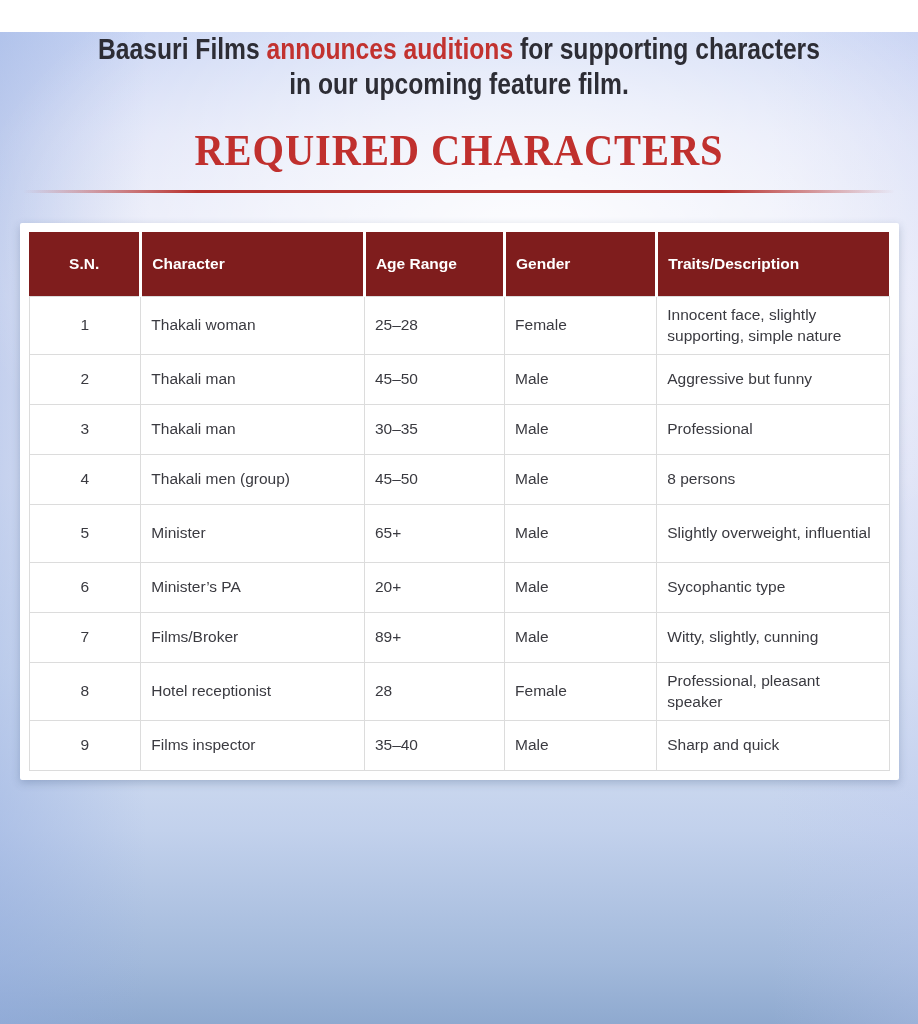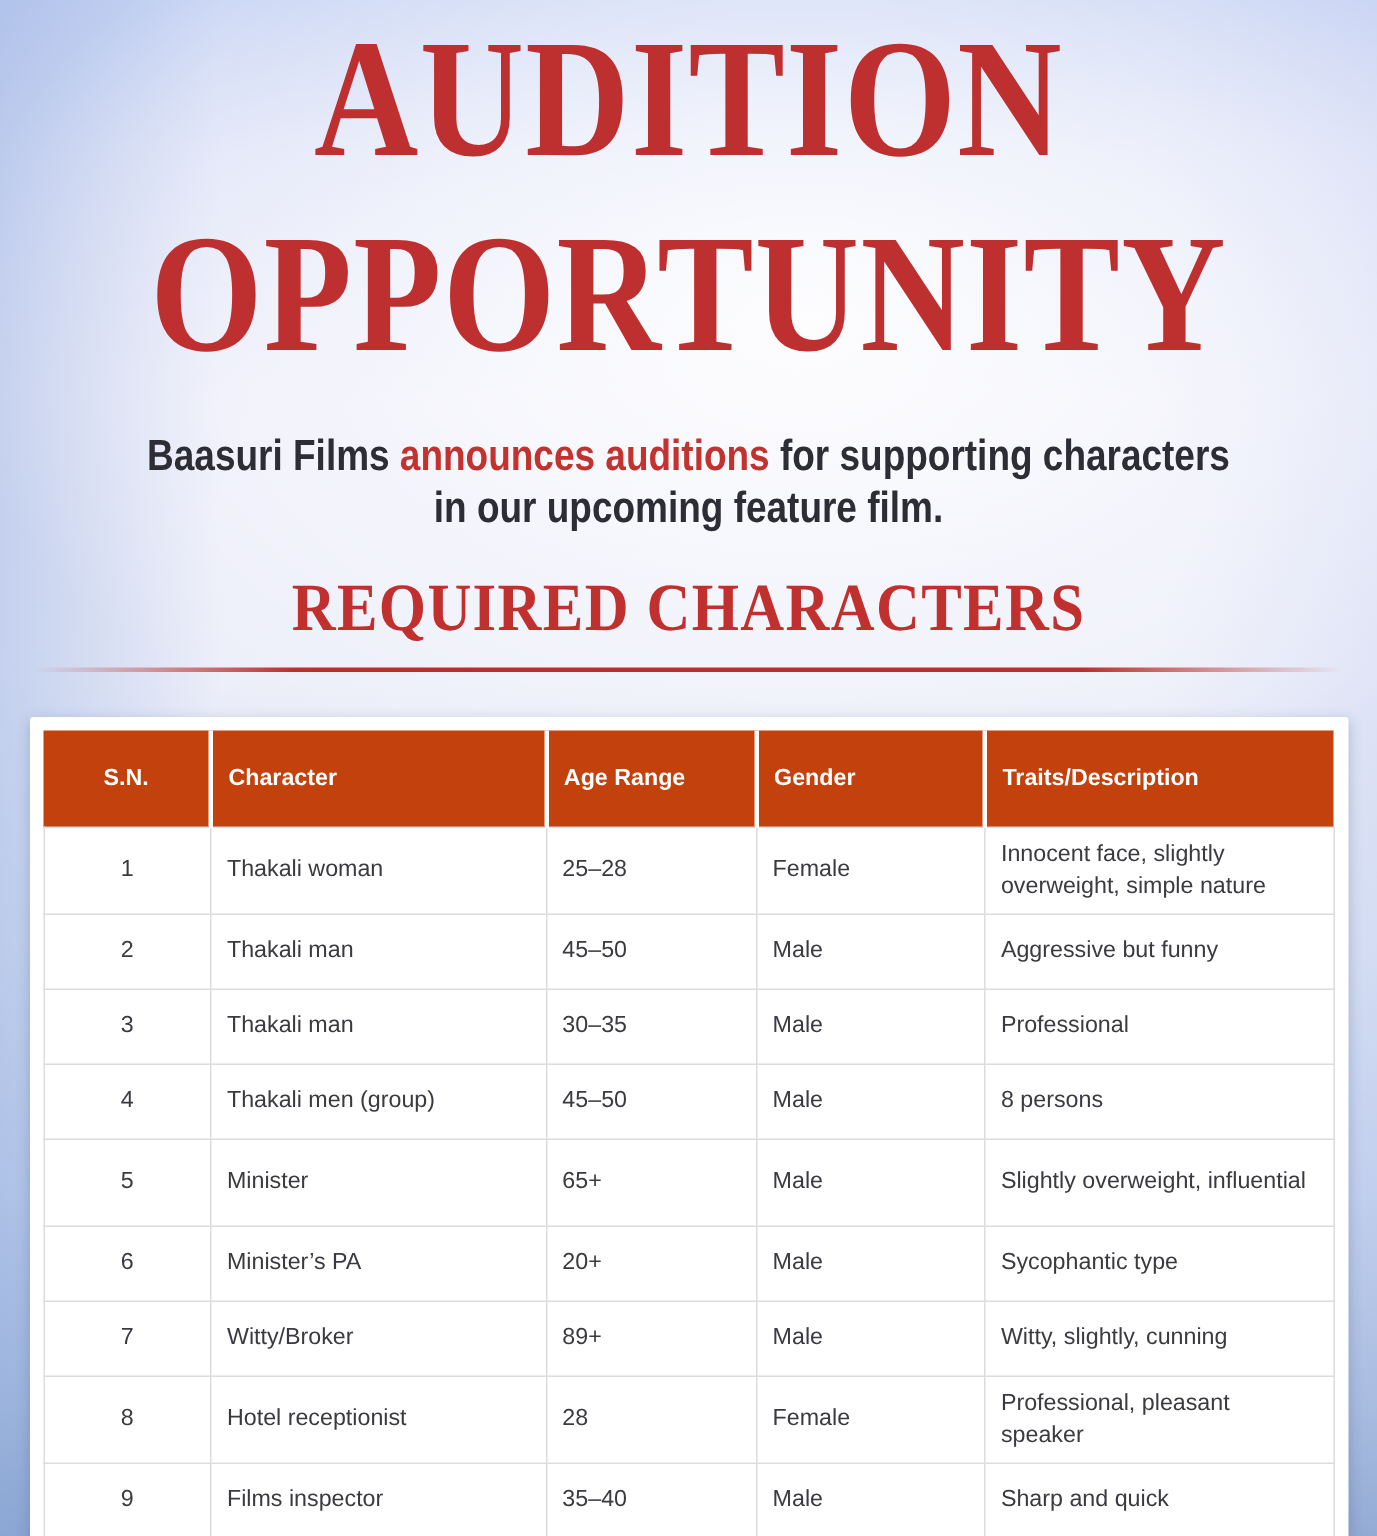--- a/index.html
+++ b/index.html
@@ -82,21 +82,21 @@
     box-shadow: 0 3px 9px rgba(55, 78, 120, 0.28);
   }
   table.characters {
     width: 100%;
     border-collapse: collapse;
     table-layout: fixed;
     font-size: 15.5px;
     color: #3a3a40;
   }
   table.characters th {
-    background: #c2410c;
+    background: #7f1d1d;
     color: #ffffff;
     font-weight: 700;
     font-size: 15.5px;
     height: 65px;
     padding: 0 10px;
     text-align: left;
     border-left: 3px solid #ffffff;
     vertical-align: middle;
   }
   table.characters th.center { text-align: center; }
@@ -110,24 +110,20 @@
   }
   table.characters td.center { text-align: center; }
   tbody tr { height: 50px; }
   tbody tr.tall { height: 58px; }
 </style>
 </head>
 <body>
 
 <div class="page">
 
-  <div class="title-block">
-    <h1 class="title-line">AUDITION</h1>
-    <h1 class="title-line">OPPORTUNITY</h1>
-  </div>
 
   <p class="subtitle"><span>Baasuri Films </span><span class="hl">announces auditions</span><span> for supporting characters</span><br>
     <span>in our upcoming feature film.</span>
   </p>
 
   <h2 class="section-heading">REQUIRED CHARACTERS</h2>
 
   <div class="red-rule"></div>
 
   <div class="card">
@@ -147,21 +143,21 @@
           <th>Gender</th>
           <th>Traits/Description</th>
         </tr>
       </thead>
       <tbody>
         <tr class="tall">
           <td class="center">1</td>
           <td>Thakali woman</td>
           <td>25–28</td>
           <td>Female</td>
-          <td>Innocent face, slightly overweight, simple nature</td>
+          <td>Innocent face, slightly supporting, simple nature</td>
         </tr>
         <tr>
           <td class="center">2</td>
           <td>Thakali man</td>
           <td>45–50</td>
           <td>Male</td>
           <td>Aggressive but funny</td>
         </tr>
         <tr>
           <td class="center">3</td>
@@ -186,21 +182,21 @@
         </tr>
         <tr>
           <td class="center">6</td>
           <td>Minister’s PA</td>
           <td>20+</td>
           <td>Male</td>
           <td>Sycophantic type</td>
         </tr>
         <tr>
           <td class="center">7</td>
-          <td>Witty/Broker</td>
+          <td>Films/Broker</td>
           <td>89+</td>
           <td>Male</td>
           <td>Witty, slightly, cunning</td>
         </tr>
         <tr class="tall">
           <td class="center">8</td>
           <td>Hotel receptionist</td>
           <td>28</td>
           <td>Female</td>
           <td>Professional, pleasant speaker</td>

